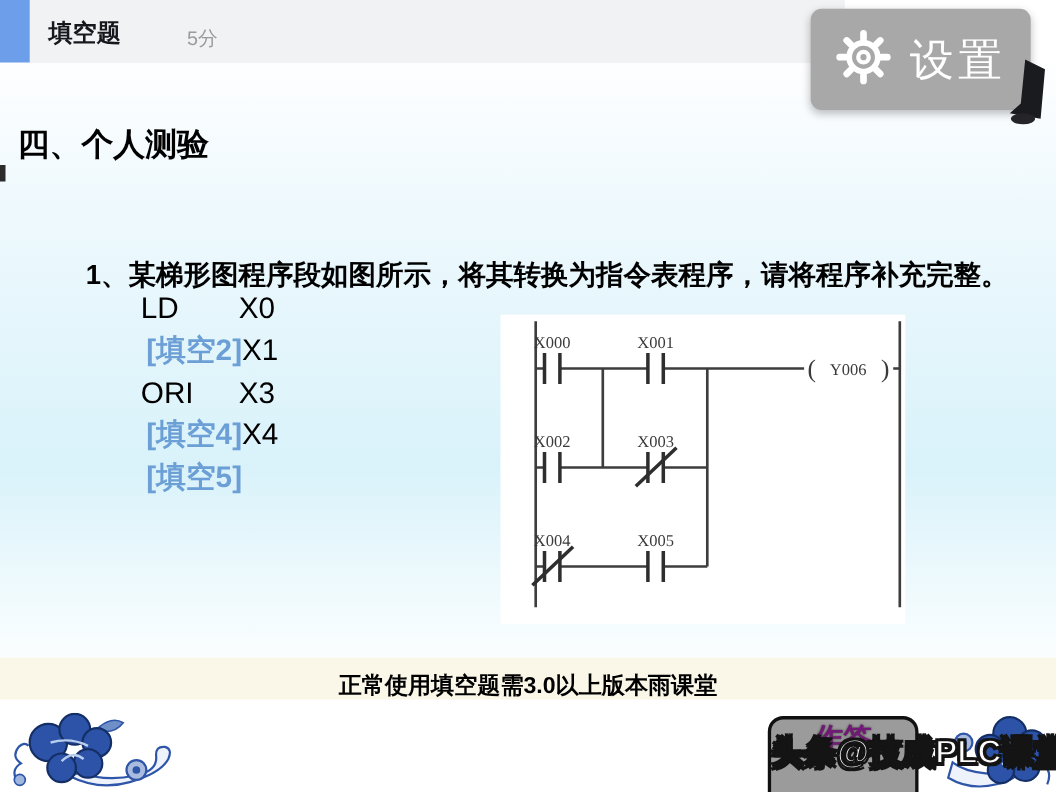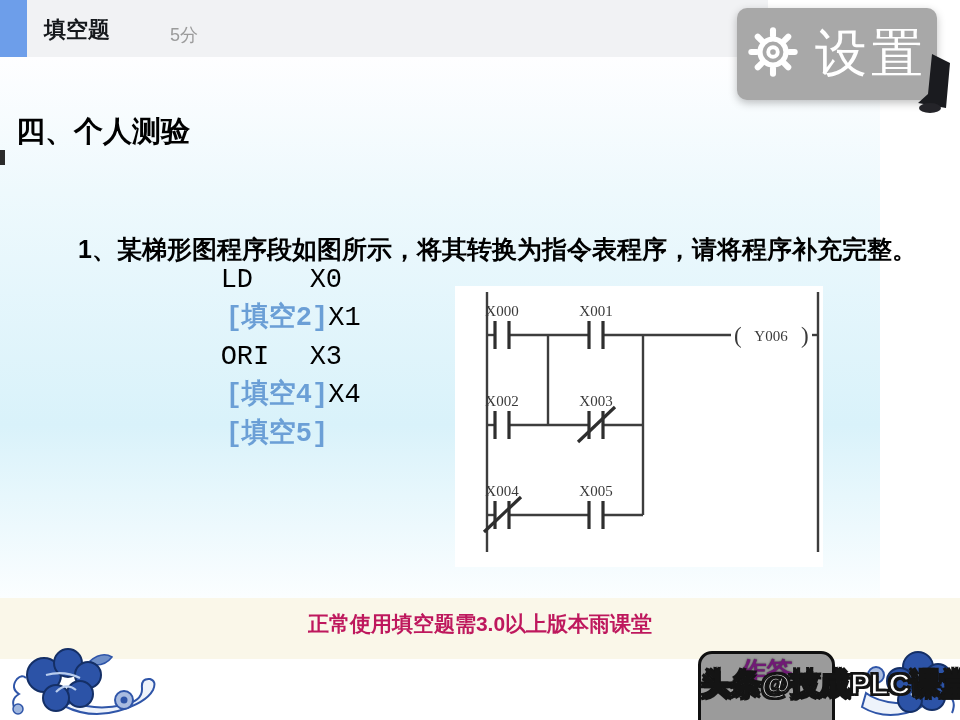--- a/index.html
+++ b/index.html
@@ -10,40 +10,40 @@
   
   .topbar{position:absolute;left:0;top:0;width:768px;height:57px;
     background:#f1f2f4;border-bottom:1px solid #e3e4e6;}
   .topbar .accent{position:absolute;left:0;top:0;width:27px;height:57px;background:#6d9eea;}
   .topbar .qtype{position:absolute;left:44px;top:15px;font-size:22px;font-weight:bold;color:#15181c;}
   .topbar .points{position:absolute;left:170px;top:23px;font-size:18px;color:#9b9b9b;}
   
   .settings{position:absolute;left:737px;top:8px;width:200px;height:92px;background:#a8a8a8;
     border-radius:10px;display:flex;align-items:center;justify-content:center;gap:16px;
     box-shadow:0 3px 8px rgba(0,0,0,.25);z-index:3;}
-  .settings .lbl{color:#ffffff;font-size:52px;letter-spacing:4px;}
+  .settings .lbl{color:#ffffff;font-size:40px;letter-spacing:4px;}
   .cursor-shape{position:absolute;left:908px;top:48px;z-index:4;}
   
-  .slide{position:absolute;left:0;top:57px;width:880px;height:541px;
+  .slide{position:absolute;left:0;top:57px;width:960px;height:541px;
     background:linear-gradient(180deg,#fefeff 0%,#eef9fd 25%,#d9f2fa 68%,#fbfeff 100%);}
   .edge-mark{position:absolute;left:0;top:93px;width:5px;height:15px;background:#2b2b2b;z-index:2;}
   .section-title{position:absolute;left:16px;top:55px;font-size:29px;font-weight:bold;color:#000;}
   .question{position:absolute;left:78px;top:128px;font-size:25px;font-weight:bold;color:#000;white-space:nowrap;margin-top:48px;}
   
-  .code-list{position:absolute;left:91px;top:165px;font-family:Liberation Mono, monospace;font-size:27px;color:#000;}
+  .code-list{position:absolute;left:68px;top:165px;font-family:Liberation Sans, sans-serif;font-size:27px;color:#000;}
   .code-row{height:38.5px;line-height:38.5px;white-space:pre;}
   .code-row .op{display:inline-block;min-width:89px;}
   .code-row.blank .op{color:var(--blank,#6b9fd6);font-weight:bold;min-width:84px;padding-left:5px;}
   
   .ladder{position:absolute;left:455px;top:229px;width:368px;height:281px;background:#ffffff;}
   .ladder svg{display:block;}
   .ladder text{font-family:"Liberation Serif",serif;fill:#3a3a3a;}
   
-  .notice{position:absolute;left:0;top:598px;width:960px;height:61px;background:#faf7e9;
-    text-align:center;line-height:52px;font-size:21px;font-weight:bold;color:#be185d;}
+  .notice{position:absolute;left:0;top:598px;width:960px;height:38px;background:#faf7e9;
+    text-align:center;line-height:52px;font-size:21px;font-weight:bold;color:#000000;}
   
   .answer-btn{position:absolute;left:698px;top:651px;width:131px;height:80px;background:#9b9b9b;
     border:3px solid #101010;border-radius:14px;z-index:5;text-align:center;}
   .answer-btn .lbl{color:#701a75;font-size:26px;font-weight:bold;line-height:34px;
     text-shadow:0 0 2px #333;}
   .watermark{position:absolute;left:701px;top:664px;z-index:7;font-size:30px;font-weight:bold;
     color:#ffffff;white-space:nowrap;
     -webkit-text-stroke:1.6px #141414;
     text-shadow:2px 2px 0 #141414,-2px 2px 0 #141414,2px -2px 0 #141414,-2px -2px 0 #141414;}
   .orn{position:absolute;z-index:2;}

